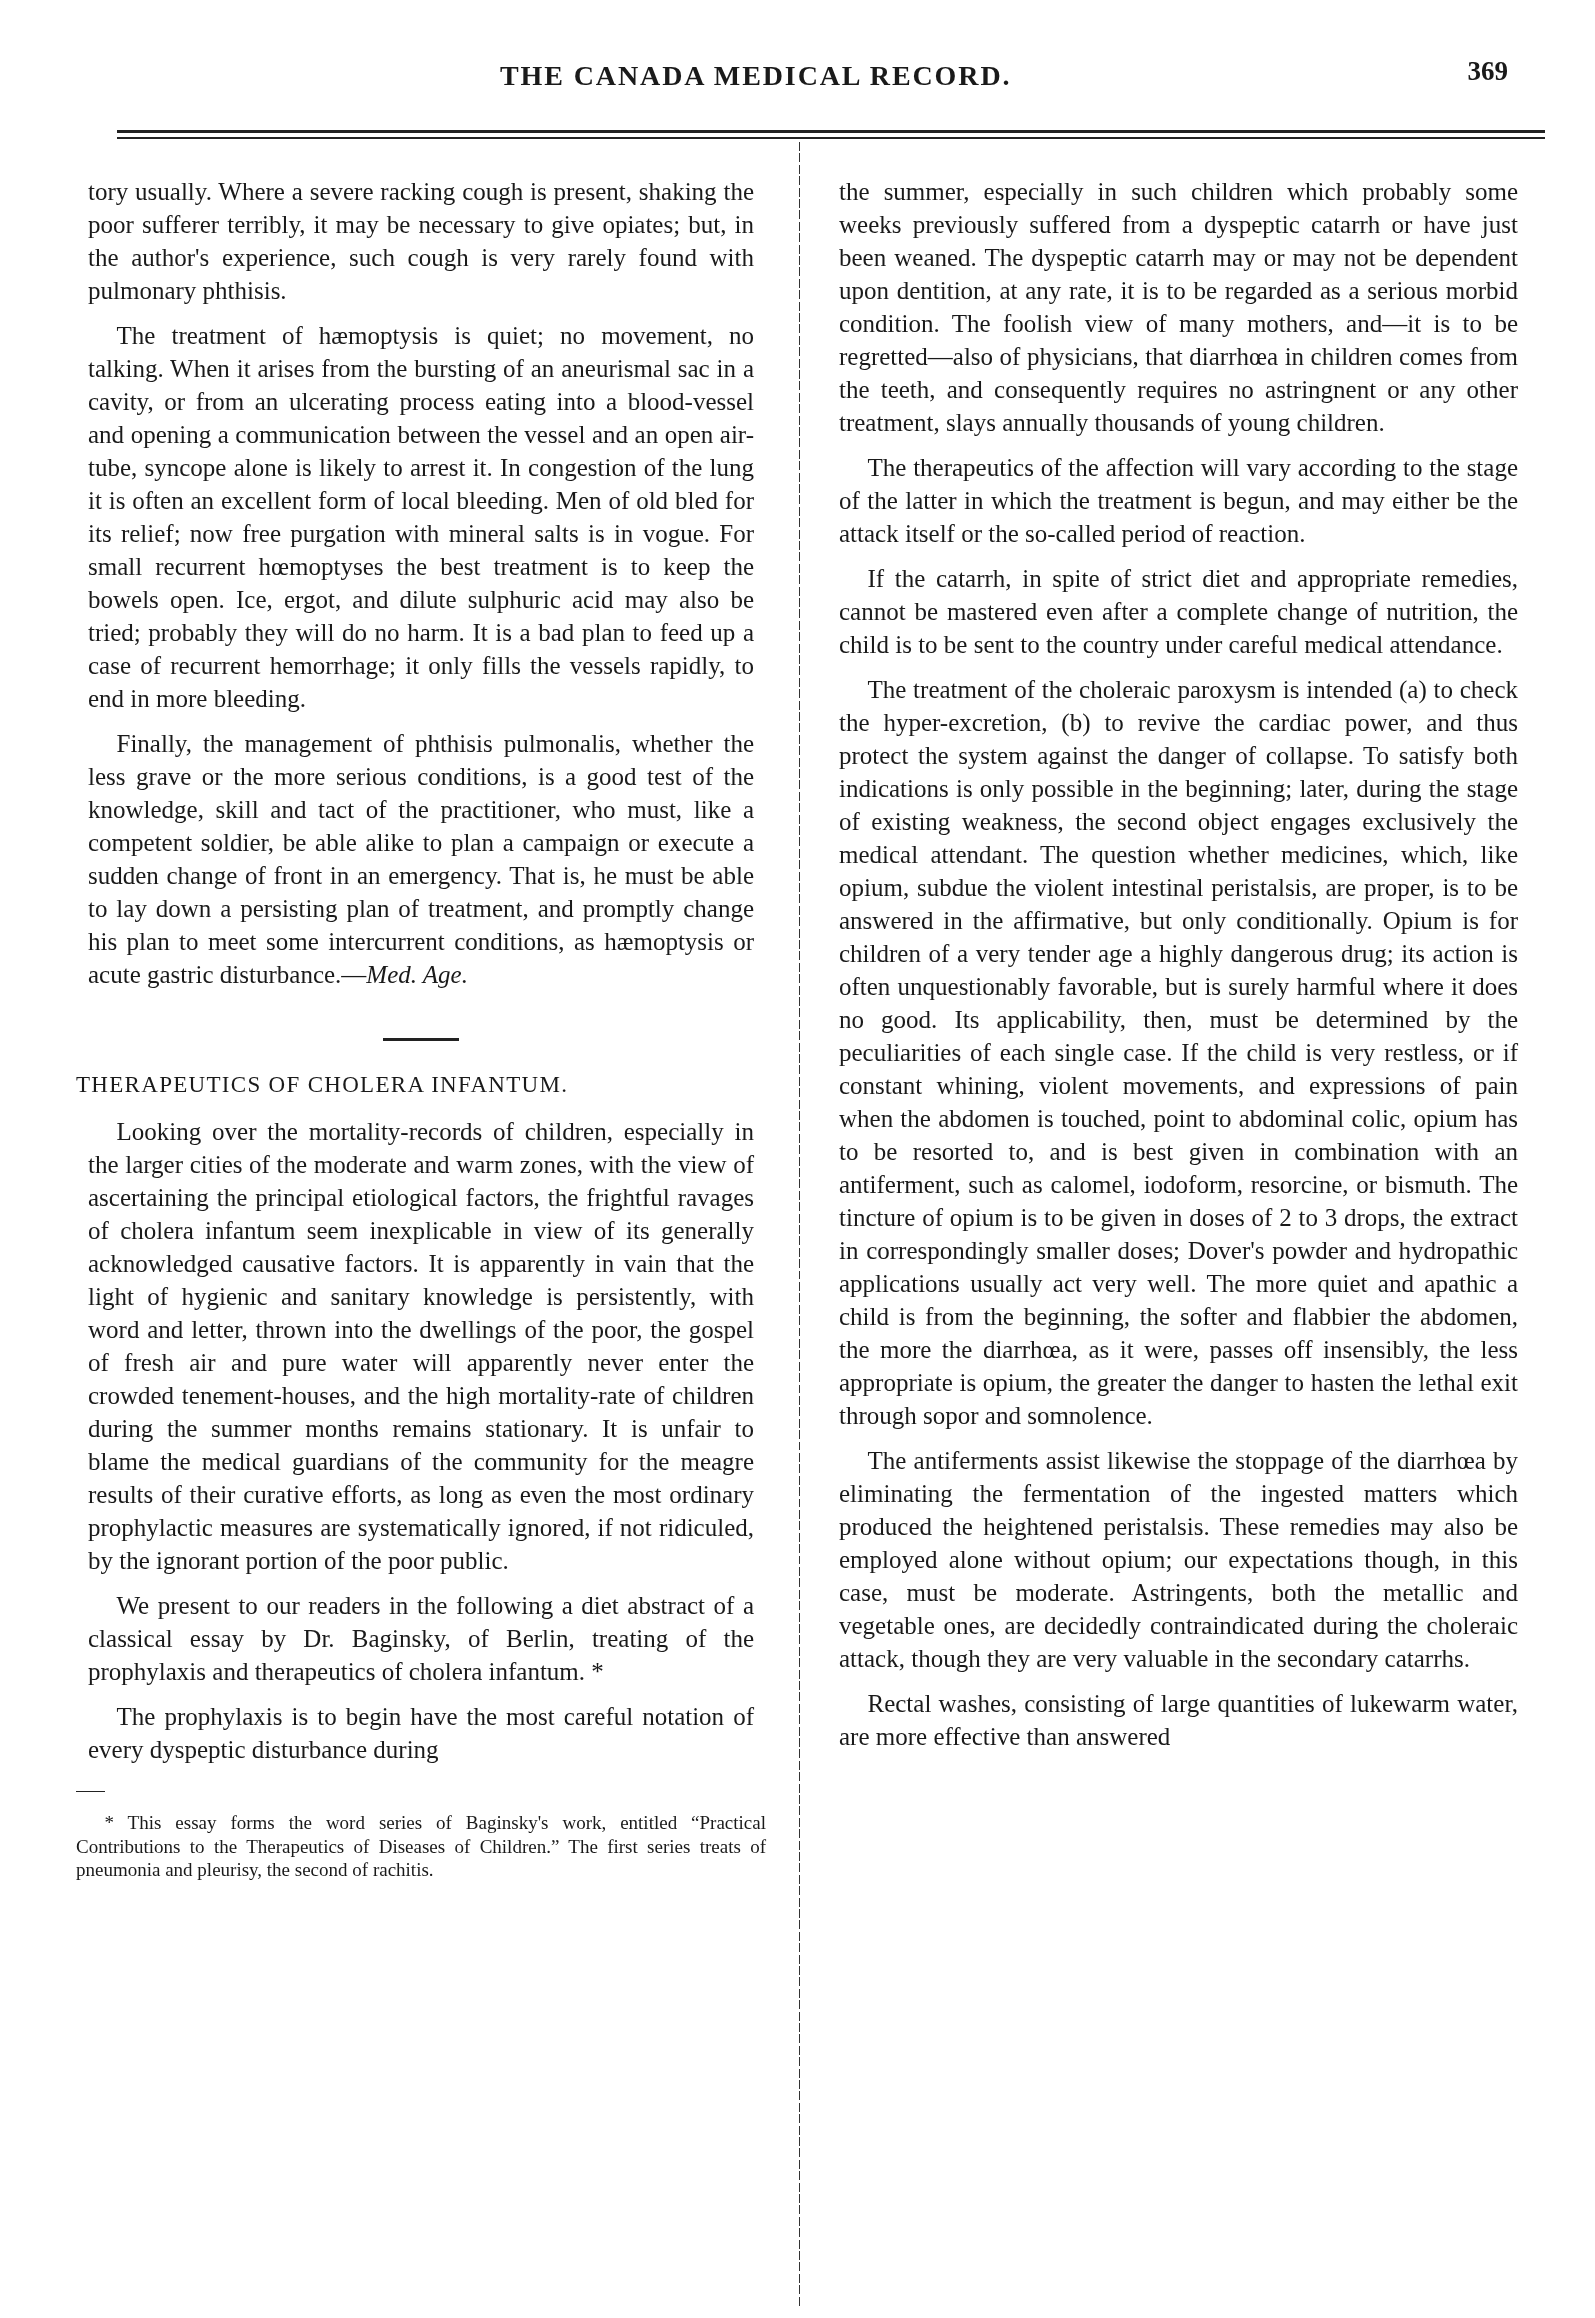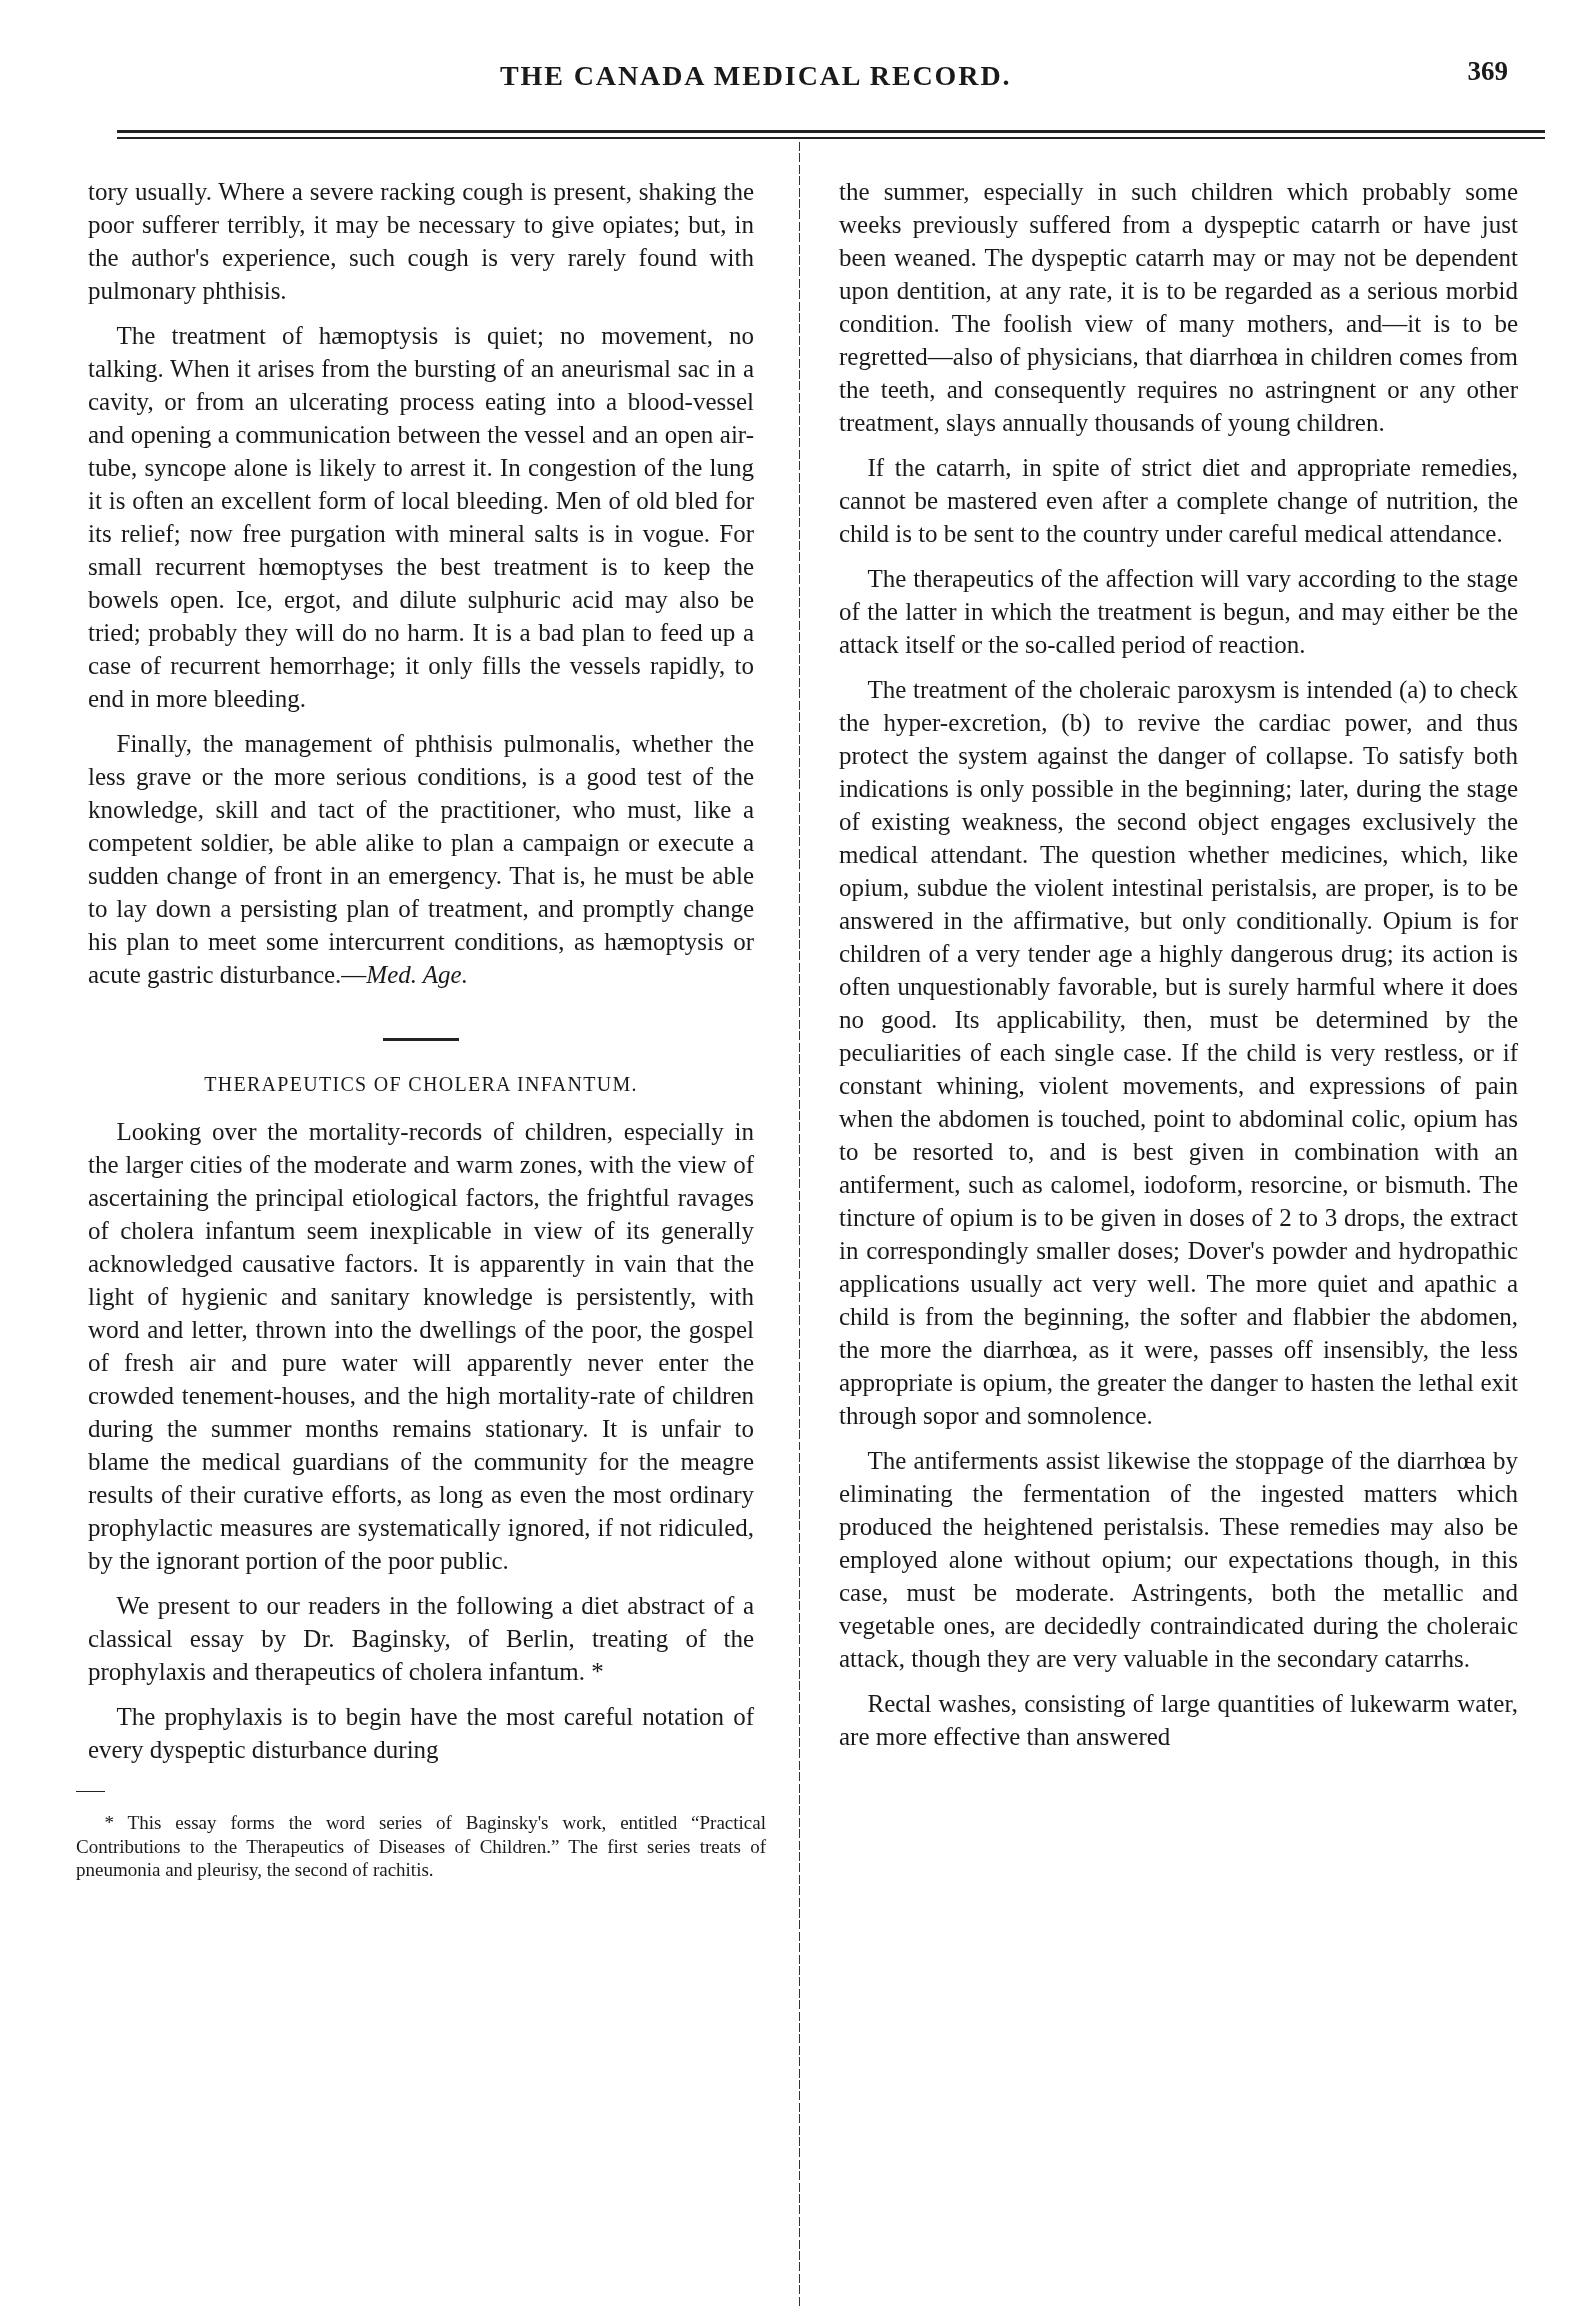--- a/index.html
+++ b/index.html
@@ -26,21 +26,21 @@
     position: absolute; top: 163px; font-size: 25px; line-height: 33px;
     text-align: justify; hyphens: manual;
   }
   .col-left { left: 76px; width: 690px; }
   .col-right { left: 827px; width: 703px; }
   .column p { margin: 12px; text-indent: 0; }
   .column p.indent { text-indent: 28.5px; }
   .source { font-style: italic; }
   .section-sep { width: 76px; height: 2.5px; background: #222; margin: 47px auto 25px auto; }
   .section-heading {
-    text-align: center; font-size: 20px; line-height: 37px; letter-spacing: 1.3px;
+    text-align: left; font-size: 23px; line-height: 37px; letter-spacing: 1.3px;
     margin: 0 0 11.4px 0; text-transform: uppercase; font-weight: normal;
   }
   .footnote-rule { width: 28.5px; height: 1.9px; background: #222; margin: 25px 0 19px 0; }
   .footnote { font-size: 19px; line-height: 23.4px; text-align: justify; }
   .footnote p { margin: 0; text-indent: 28.5px; }
 </style>
 </head>
 <body>
 
 <div class="running-head">
@@ -64,19 +64,19 @@
   <p class="indent">The prophylaxis is to begin have the most careful notation of every dyspeptic disturbance during</p>
 
   <div class="footnote-rule"></div>
   <div class="footnote">
     <p>* This essay forms the word series of Baginsky's work, entitled “Practical Contributions to the Therapeutics of Diseases of Children.” The first series treats of pneumonia and pleurisy, the second of rachitis.</p>
   </div>
 </div>
 
 <div class="column col-right">
   <p>the summer, especially in such children which probably some weeks previously suffered from a dyspeptic catarrh or have just been weaned. The dyspeptic catarrh may or may not be dependent upon dentition, at any rate, it is to be regarded as a serious morbid condition. The foolish view of many mothers, and—it is to be regretted—also of physicians, that diarrhœa in children comes from the teeth, and consequently requires no astringnent or any other treatment, slays annually thousands of young children.</p>
+  <p class="indent">The therapeutics of the affection will vary according to the stage of the latter in which the treatment is begun, and may either be the attack itself or the so-called period of reaction.</p>
   <p class="indent">If the catarrh, in spite of strict diet and appropriate remedies, cannot be mastered even after a complete change of nutrition, the child is to be sent to the country under careful medical attendance.</p>
-  <p class="indent">The therapeutics of the affection will vary according to the stage of the latter in which the treatment is begun, and may either be the attack itself or the so-called period of reaction.</p>
   <p class="indent">The treatment of the choleraic paroxysm is intended (a) to check the hyper-excretion, (b) to revive the cardiac power, and thus protect the system against the danger of collapse. To satisfy both indications is only possible in the beginning; later, during the stage of existing weakness, the second object engages exclusively the medical attendant. The question whether medicines, which, like opium, subdue the violent intestinal peristalsis, are proper, is to be answered in the affirmative, but only conditionally. Opium is for children of a very tender age a highly dangerous drug; its action is often unquestionably favorable, but is surely harmful where it does no good. Its applicability, then, must be determined by the peculiarities of each single case. If the child is very restless, or if constant whining, violent movements, and expressions of pain when the abdomen is touched, point to abdominal colic, opium has to be resorted to, and is best given in combination with an antiferment, such as calomel, iodoform, resorcine, or bismuth. The tincture of opium is to be given in doses of 2 to 3 drops, the extract in correspondingly smaller doses; Dover's powder and hydropathic applications usually act very well. The more quiet and apathic a child is from the beginning, the softer and flabbier the abdomen, the more the diarrhœa, as it were, passes off insensibly, the less appropriate is opium, the greater the danger to hasten the lethal exit through sopor and somnolence.</p>
   <p class="indent">The antiferments assist likewise the stoppage of the diarrhœa by eliminating the fermentation of the ingested matters which produced the heightened peristalsis. These remedies may also be employed alone without opium; our expectations though, in this case, must be moderate. Astringents, both the metallic and vegetable ones, are decidedly contraindicated during the choleraic attack, though they are very valuable in the secondary catarrhs.</p>
   <p class="indent">Rectal washes, consisting of large quantities of lukewarm water, are more effective than answered</p>
 </div>
 
 
 </body></html>

